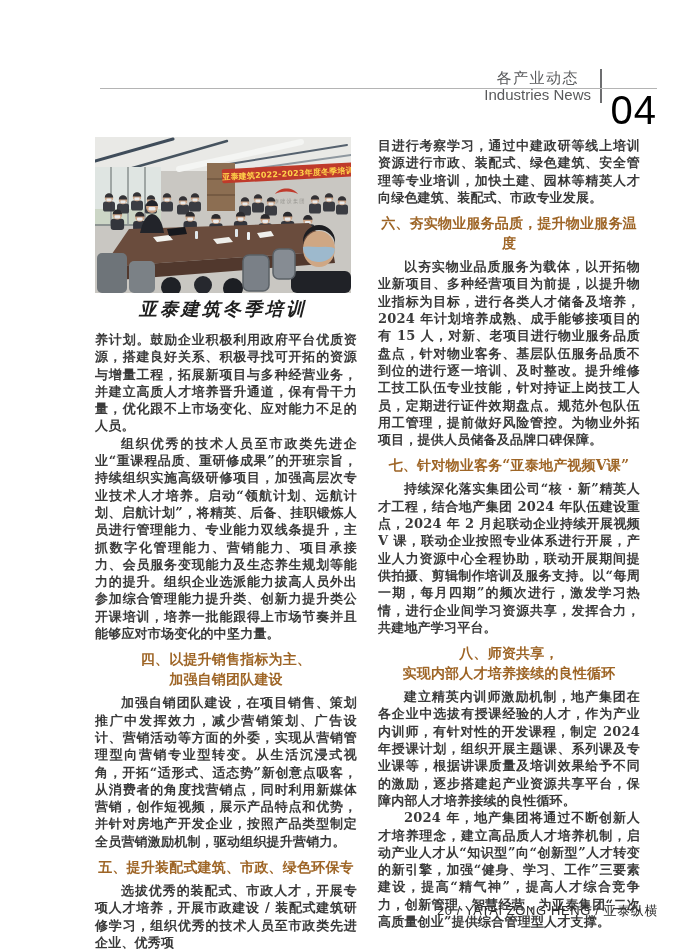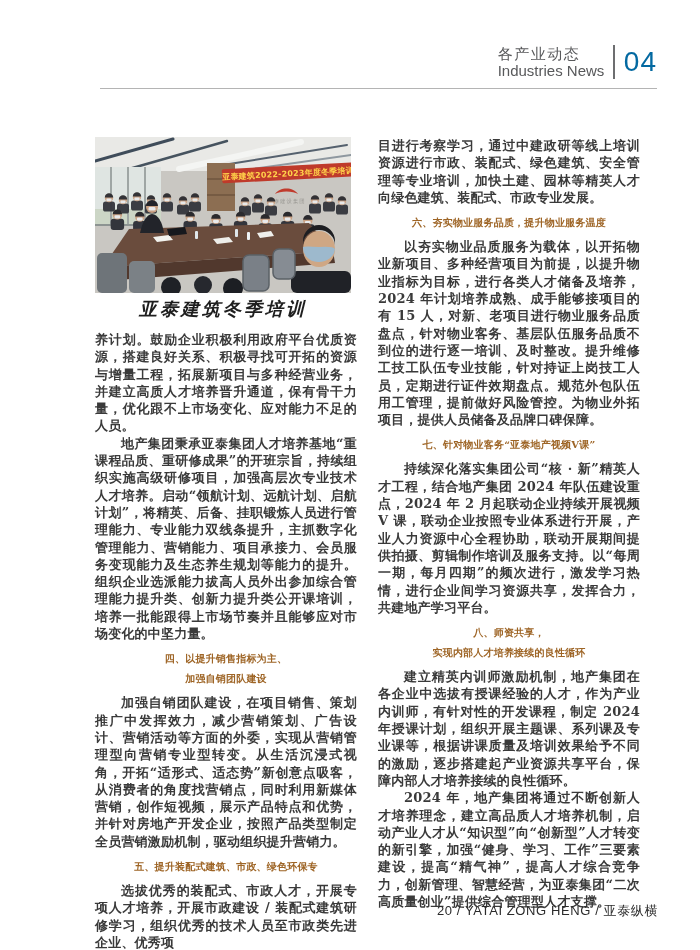--- a/index.html
+++ b/index.html
@@ -2,33 +2,33 @@
 <html><head>
 <meta charset="utf-8">
 <style>
   * { margin:0; padding:0; box-sizing:border-box; }
   html,body { background:#ffffff; }
   body { width:700px; height:950px; position:relative; font-family:"DejaVu Serif","Liberation Serif",serif; }
   .page { position:relative; width:700px; height:950px; background:#ffffff; overflow:hidden; }
 
   
   .header-block { position:absolute; top:42px; right:43px; display:flex; align-items:center; gap:9px; }
-  .header-titles { text-align:left; color:#58595b; font-family:"Liberation Sans",sans-serif; }
+  .header-titles { text-align:center; color:#58595b; font-family:"Liberation Sans",sans-serif; }
   .header-title-cn { font-size:15px; letter-spacing:1.5px; line-height:18px; }
   .header-title-en { font-size:15px; line-height:16px; }
   .header-divider { width:1.5px; height:34px; background:#6d6e70; }
-  .header-pagenum { font-size:28px; line-height:40px; color:#0369a1; font-family:"Liberation Sans",sans-serif; font-weight:500; letter-spacing:1px; }
+  .header-pagenum { font-size:40px; line-height:40px; color:#000000; font-family:"Liberation Sans",sans-serif; font-weight:500; letter-spacing:1px;margin-top:48px; }
   .header-rule { position:absolute; top:88px; left:100px; width:557px; height:1px; background:#b4b4b4; }
 
   
   .columns { position:absolute; top:137px; left:95px; width:545px; display:flex; gap:21px; }
   .col { width:262px; font-size:13px; line-height:17.3px; color:#3a3a3a; text-align:justify; letter-spacing:.2px; }
   .col p { text-indent:2em; margin:0;font-weight:bold; }
   .col p.cont { text-indent:0; }
-  .sec-heading { color:#9e6526; text-align:center; font-size:10px; font-weight:bold; line-height:20px; margin:7px 0 5px; }
+  .sec-heading { color:#9e6526; text-align:center; font-size:14px; font-weight:bold; line-height:20px; margin:7px 0 5px; }
 
   
   figure { margin:0 0 14px 0; width:256px; }
   .photo-frame { width:256px; height:156px; line-height:0; }
   figcaption { text-align:center; font-size:18px; font-style:italic; font-weight:bold; letter-spacing:3px; color:#1e1e1e; margin-top:8px; line-height:16px; }
 
   
   .page-footer { position:absolute; right:42px; bottom:30px; font-size:13px; color:#2b2b2b; font-family:"Liberation Sans",sans-serif; letter-spacing:.6px; }
 </style>
 </head>
@@ -156,21 +156,21 @@
               <circle cx="76" cy="150" r="10" fill="#1f2126"></circle>
               <circle cx="108" cy="148" r="9" fill="#26282e"></circle>
               <circle cx="138" cy="151" r="10" fill="#1c1e23"></circle>
             </g>
           </svg>
         </div>
         <figcaption>亚泰建筑冬季培训</figcaption>
       </figure>
 
       <p class="cont">养计划。鼓励企业积极利用政府平台优质资源，搭建良好关系、积极寻找可开拓的资源与增量工程，拓展新项目与多种经营业务，并建立高质人才培养晋升通道，保有骨干力量，优化跟不上市场变化、应对能力不足的人员。</p>
-      <p>地产集团秉承亚泰集团人才培养基地“重课程品质、重研修成果”的开班宗旨，持续组织实施高级研修项目，加强高层次专业技术人才培养。启动“领航计划、远航计划、启航计划”，将精英、后备、挂职锻炼人员进行管理能力、专业能力双线条提升，主抓数字化管理能力、营销能力、项目承接力、会员服务变现能力及生态养生规划等能力的提升。组织企业选派能力拔高人员外出参加综合管理能力提升类、创新力提升类公开课培训，培养一批能跟得上市场节奏并且能够应对市场变化的中坚力量。</p>
+      <p>组织优秀的技术人员至市政类先进企业“重课程品质、重研修成果”的开班宗旨，持续组织实施高级研修项目，加强高层次专业技术人才培养。启动“领航计划、远航计划、启航计划”，将精英、后备、挂职锻炼人员进行管理能力、专业能力双线条提升，主抓数字化管理能力、营销能力、项目承接力、会员服务变现能力及生态养生规划等能力的提升。组织企业选派能力拔高人员外出参加综合管理能力提升类、创新力提升类公开课培训，培养一批能跟得上市场节奏并且能够应对市场变化的中坚力量。</p>
       <h3 class="sec-heading"><span>四、以提升销售指标为主、</span><br><span>加强自销团队建设</span></h3>
       <p>加强自销团队建设，在项目销售、策划推广中发挥效力，减少营销策划、广告设计、营销活动等方面的外委，实现从营销管理型向营销专业型转变。从生活沉浸式视角，开拓“适形式、适态势”新创意点吸客，从消费者的角度找营销点，同时利用新媒体营销，创作短视频，展示产品特点和优势，并针对房地产开发企业，按照产品类型制定全员营销激励机制，驱动组织提升营销力。</p>
       <h3 class="sec-heading"><span>五、提升装配式建筑、市政、绿色环保专</span><br></h3>
       <p>选拔优秀的装配式、市政人才，开展专项人才培养，开展市政建设 / 装配式建筑研修学习，组织优秀的技术人员至市政类先进企业、优秀项</p>
     </section>
 
     <section class="col">
       <p class="cont">目进行考察学习，通过中建政研等线上培训资源进行市政、装配式、绿色建筑、安全管理等专业培训，加快土建、园林等精英人才向绿色建筑、装配式、市政专业发展。</p>
       <h3 class="sec-heading">六、夯实物业服务品质，提升物业服务温度</h3>
       <p>以夯实物业品质服务为载体，以开拓物业新项目、多种经营项目为前提，以提升物业指标为目标，进行各类人才储备及培养，2024 年计划培养成熟、成手能够接项目的有 15 人，对新、老项目进行物业服务品质盘点，针对物业客务、基层队伍服务品质不到位的进行逐一培训、及时整改。提升维修工技工队伍专业技能，针对持证上岗技工人员，定期进行证件效期盘点。规范外包队伍用工管理，提前做好风险管控。为物业外拓项目，提供人员储备及品牌口碑保障。</p>

